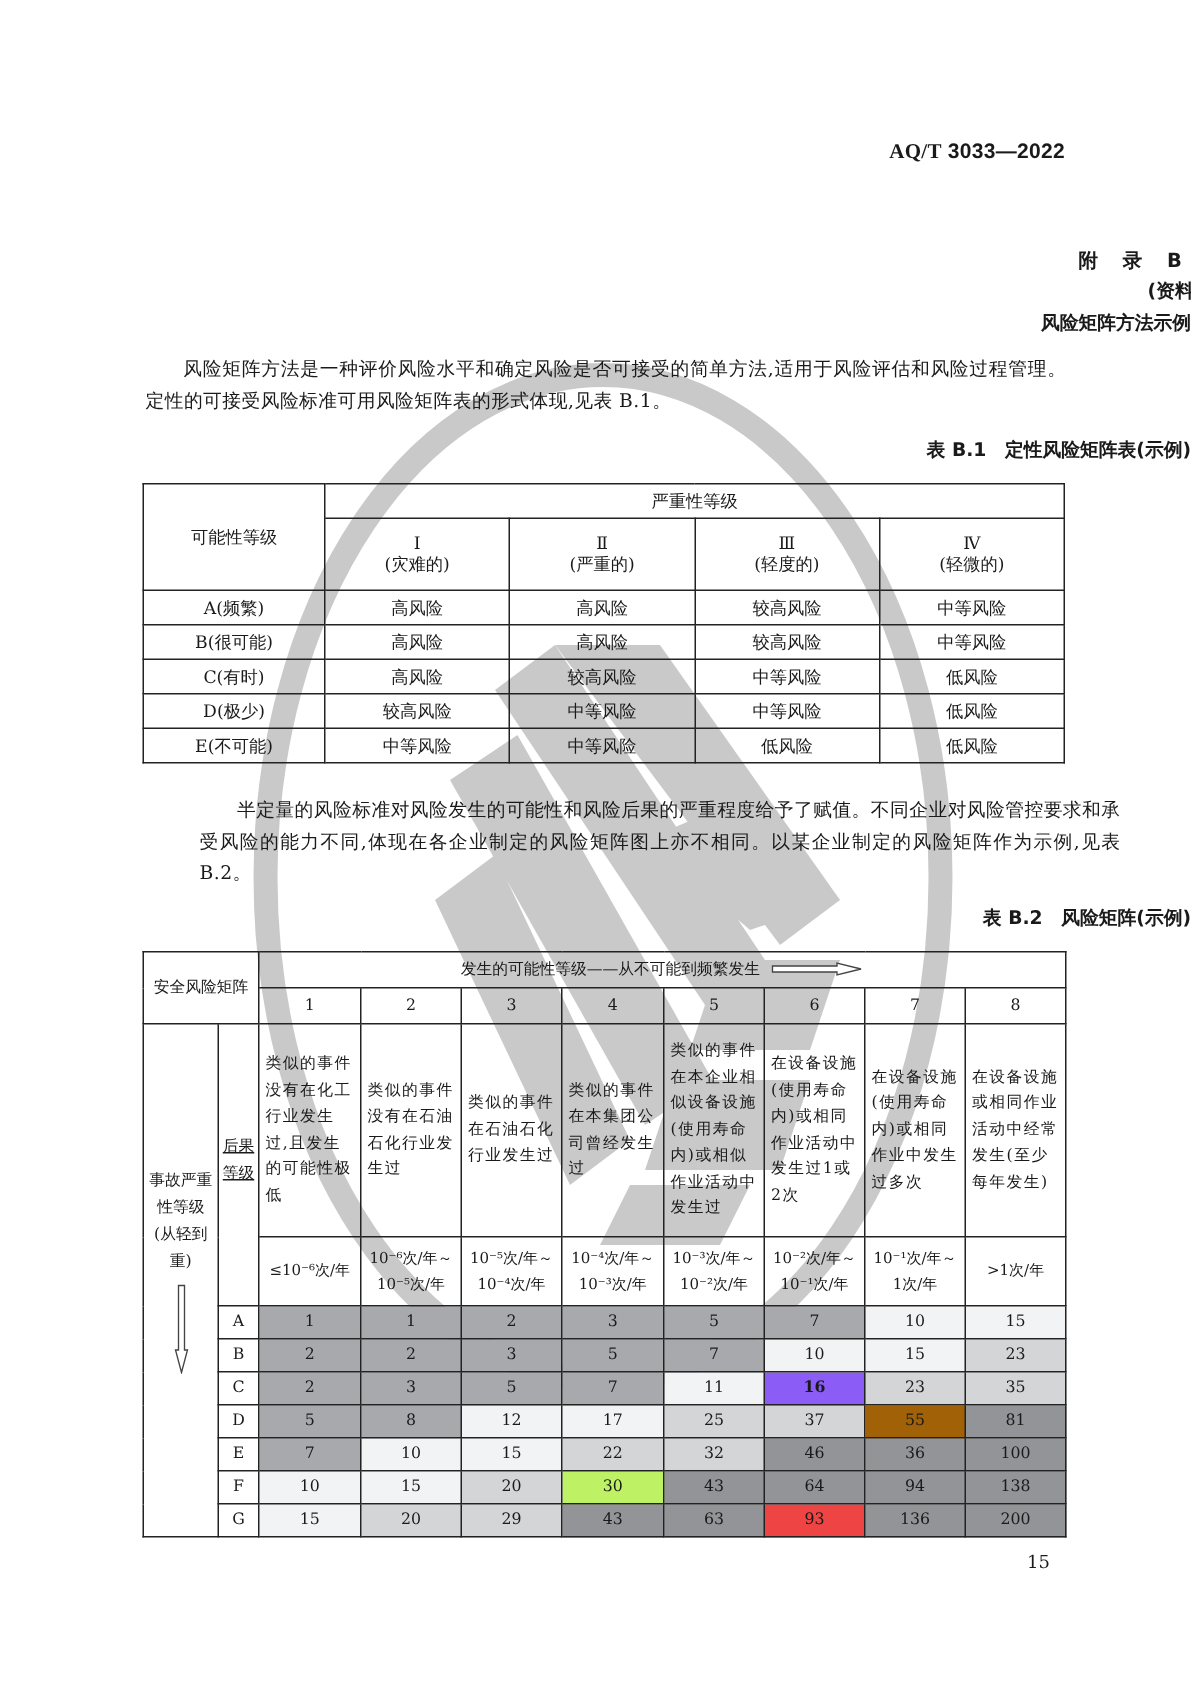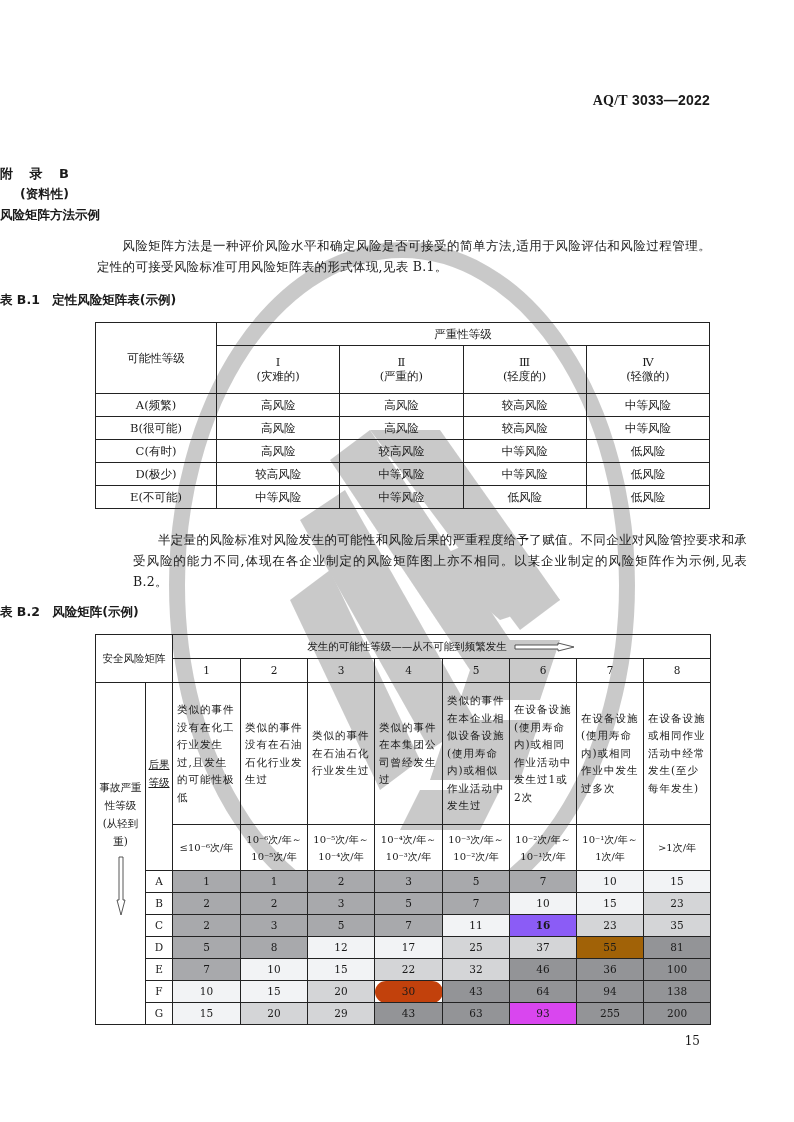--- a/index.html
+++ b/index.html
@@ -1,21 +1,21 @@
 <!DOCTYPE html>
 <html><head>
 <meta charset="utf-8">
 <style>
   html, body { margin:0; padding:0; background:#ffffff; }
   body { width:794px; height:1122px; position:relative; overflow:hidden;
          font-family:"DejaVu Serif","Liberation Serif",serif; color:#1a1a1a; }
   .abs { position:absolute; }
   .std-code { right:84px; top:92px; font-family:"Liberation Sans",sans-serif; font-size:14px; font-weight:bold; letter-spacing:0.2px; }
   .std-code .pre { font-family:"Liberation Serif",serif; font-weight:bold; }
-  .center { left:0; width:794px; text-align:left; }
+  .center { left:0; width:794px; text-align:right; }
   .h-annex { top:165px; font-size:13px; font-weight:bold; font-family:"DejaVu Sans",sans-serif; letter-spacing:6px; }
   .h-type { top:186px; font-size:12.5px; font-weight:bold; font-family:"DejaVu Sans",sans-serif;margin-left:20px; }
   .h-title { top:207px; font-size:12.5px; font-weight:bold; font-family:"DejaVu Sans",sans-serif; }
   .para { left:97px; width:614px; font-size:12.5px; line-height:21px; text-align:justify; letter-spacing:0.3px; }
   .para .indent { display:inline-block; width:25px; }
   .p1 { top:235px; }
   .p2 { top:529px;margin-left:36px; }
   .cap { font-size:12.5px; font-weight:bold; font-family:"DejaVu Sans",sans-serif; }
   .cap1 { top:292px; }
   .cap2 { top:604px; }
@@ -269,33 +269,33 @@
         <td style="background: rgb(212, 213, 215);">32</td>
         <td style="background: rgb(147, 148, 151);">46</td>
         <td style="background: rgb(147, 148, 151);">36</td>
         <td style="background: rgb(147, 148, 151);">100</td>
       </tr>
   <tr class="num" style="height:22px">
         <td>F</td>
         <td style="background: rgb(242, 243, 245);">10</td>
         <td style="background: rgb(242, 243, 245);">15</td>
         <td style="background: rgb(212, 213, 215);">20</td>
-        <td style="background: #c2410c; border-radius: 11px;">30</td>
+        <td style="background: #bef264;">30</td>
         <td style="background: rgb(147, 148, 151);">43</td>
         <td style="background: rgb(147, 148, 151);">64</td>
         <td style="background: rgb(147, 148, 151);">94</td>
         <td style="background: rgb(147, 148, 151);">138</td>
       </tr>
   <tr class="num" style="height:22px">
         <td>G</td>
         <td style="background: rgb(242, 243, 245);">15</td>
         <td style="background: rgb(212, 213, 215);">20</td>
         <td style="background: rgb(212, 213, 215);">29</td>
         <td style="background: rgb(147, 148, 151);">43</td>
         <td style="background: rgb(147, 148, 151);">63</td>
-        <td style="background: #d946ef;">93</td>
-        <td style="background: rgb(147, 148, 151);">255</td>
+        <td style="background: #ef4444;">93</td>
+        <td style="background: rgb(147, 148, 151);">136</td>
         <td style="background: rgb(147, 148, 151);">200</td>
       </tr>
 </tbody>
   </table>
 
 <div class="abs page-num">15</div>
 
 </body></html>

